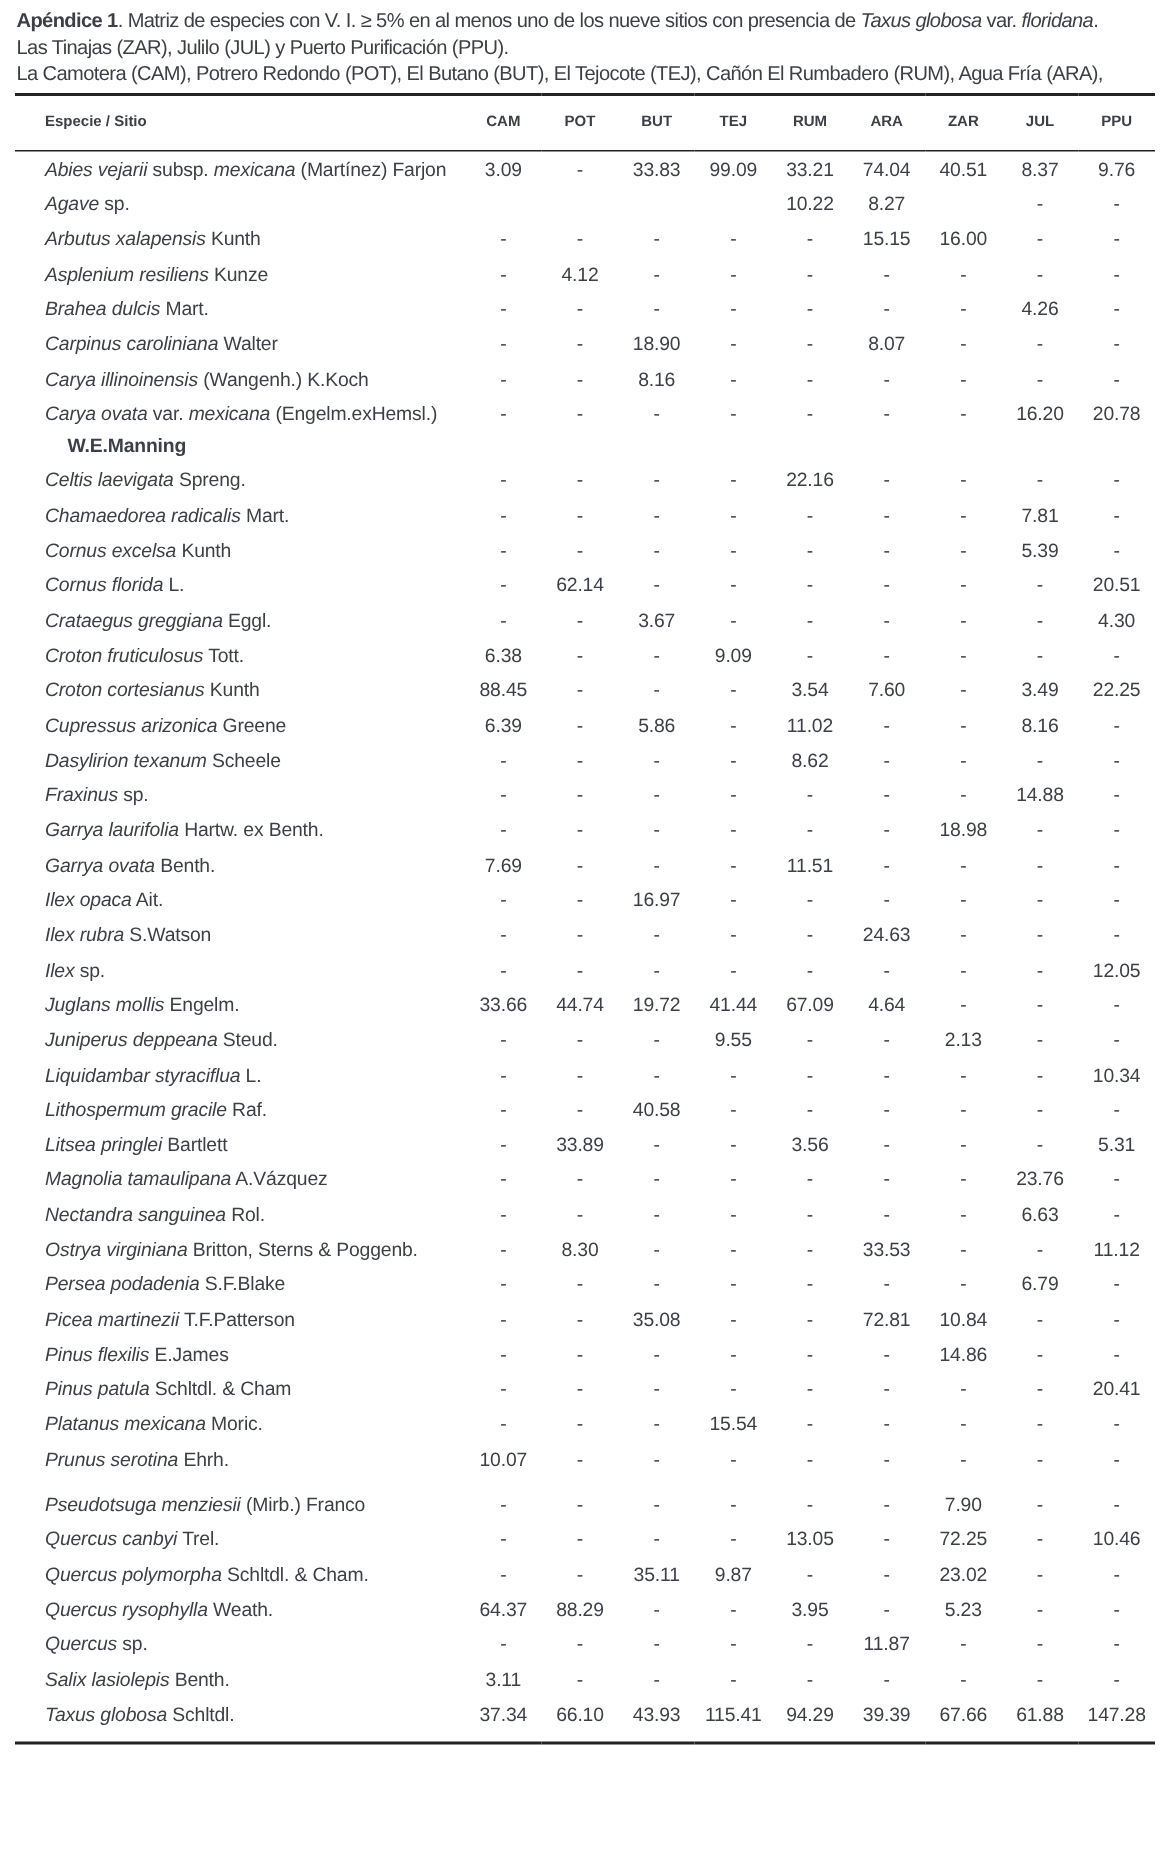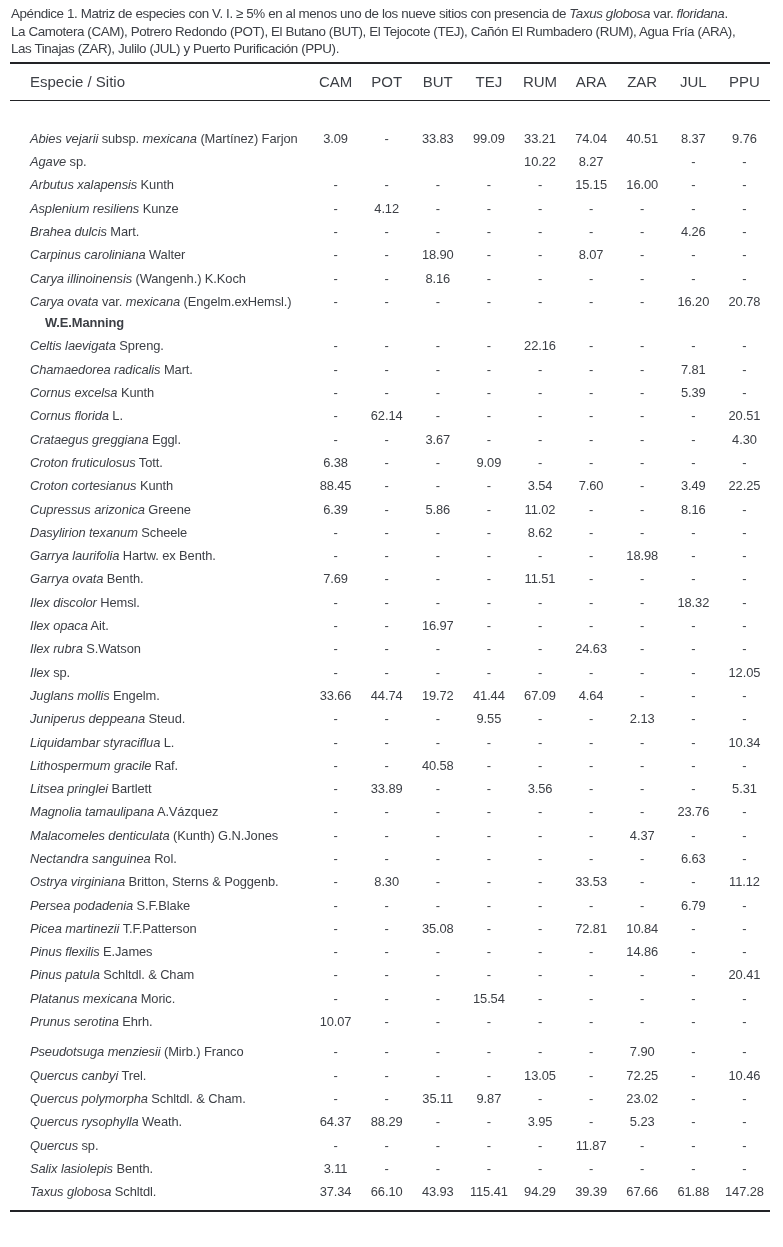--- a/index.html
+++ b/index.html
@@ -15,60 +15,60 @@
   .page { padding: 5px 13px 0 10px; }
 
   
   .caption { margin: 0 0 4px 1px; }
   .cap-line {
     font-size: 13.4px;
     line-height: 17.6px;
     letter-spacing: -0.4px;
     white-space: nowrap;
   }
-  .b { font-weight: normal; }
+  .b { font-weight: bold; }
   .i { font-style: italic; }
 
   
   table.matrix {
     border-collapse: collapse;
     table-layout: fixed;
     width: 760px;
     border-top: 2.4px solid #222326;
     border-bottom: 2.4px solid #222326;
   }
   col.c-species { width: 300px; }
   thead th {
-    font-weight: normal;
-    font-size: 15px;
+    font-weight: bold;
+    font-size: 10px;
     height: 34px;
     vertical-align: middle;
     border-bottom: 1.8px solid #222326;
   }
   th.sp, td.sp { text-align: left; padding-left: 20px; }
   th.num, td.num { text-align: center; }
   tbody td {
     font-size: 12.9px;
     line-height: 21.3px;
     vertical-align: top;
     letter-spacing: -0.1px;
   }
-  tbody tr:first-child td { padding-top: 27px; }
+  tbody tr:first-child td { padding-top: 1px; }
   tbody tr:last-child td { padding-bottom: 8px; }
   tr.gap td { padding-top: 8px; }
   .l2 { padding-left: 15px; font-weight: bold; }
 </style>
 </head>
 <body>
 
 <div class="page">
   <div class="caption" id="caption">
       <div class="cap-line"><span class="b">Apéndice 1</span><span>. Matriz de especies con V. I. ≥ 5% en al menos uno de los nueve sitios con presencia de </span><span class="i">Taxus globosa</span><span> var. </span><span class="i">floridana</span><span>.</span></div>
+      <div class="cap-line"><span>Las Tinajas (ZAR), Julilo (JUL) y Puerto Purificación (PPU).</span></div>
       <div class="cap-line"><span>La Camotera (CAM), Potrero Redondo (POT), El Butano (BUT), El Tejocote (TEJ), Cañón El Rumbadero (RUM), Agua Fría (ARA),</span></div>
-      <div class="cap-line"><span>Las Tinajas (ZAR), Julilo (JUL) y Puerto Purificación (PPU).</span></div>
     </div>
 
   <table class="matrix">
     <colgroup>
       <col class="c-species">
       <col>
         <col>
         <col>
         <col>
         <col>
@@ -290,20 +290,32 @@
           <td class="num">-</td>
           <td class="num">-</td>
           <td class="num">-</td>
           <td class="num">8.62</td>
           <td class="num">-</td>
           <td class="num">-</td>
           <td class="num">-</td>
           <td class="num">-</td>
         </tr>
         <tr>
+          <td class="sp"><span class="i">Fraxinus</span><span> sp.</span></td>
+          <td class="num">-</td>
+          <td class="num">-</td>
+          <td class="num">-</td>
+          <td class="num">-</td>
+          <td class="num">-</td>
+          <td class="num">-</td>
+          <td class="num">-</td>
+          <td class="num">14.88</td>
+          <td class="num">-</td>
+        </tr>
+        <tr>
           <td class="sp"><span class="i">Garrya laurifolia</span><span> Hartw. ex Benth.</span></td>
           <td class="num">-</td>
           <td class="num">-</td>
           <td class="num">-</td>
           <td class="num">-</td>
           <td class="num">-</td>
           <td class="num">-</td>
           <td class="num">18.98</td>
           <td class="num">-</td>
           <td class="num">-</td>
@@ -311,32 +323,20 @@
         <tr>
           <td class="sp"><span class="i">Garrya ovata</span><span> Benth.</span></td>
           <td class="num">7.69</td>
           <td class="num">-</td>
           <td class="num">-</td>
           <td class="num">-</td>
           <td class="num">11.51</td>
           <td class="num">-</td>
           <td class="num">-</td>
           <td class="num">-</td>
-          <td class="num">-</td>
-        </tr>
-        <tr>
-          <td class="sp"><span class="i">Ilex discolor</span><span> Hemsl.</span></td>
-          <td class="num">-</td>
-          <td class="num">-</td>
-          <td class="num">-</td>
-          <td class="num">-</td>
-          <td class="num">-</td>
-          <td class="num">-</td>
-          <td class="num">-</td>
-          <td class="num">18.32</td>
           <td class="num">-</td>
         </tr>
         <tr>
           <td class="sp"><span class="i">Ilex opaca</span><span> Ait.</span></td>
           <td class="num">-</td>
           <td class="num">-</td>
           <td class="num">16.97</td>
           <td class="num">-</td>
           <td class="num">-</td>
           <td class="num">-</td>
@@ -431,32 +431,20 @@
         <tr>
           <td class="sp"><span class="i">Magnolia tamaulipana</span><span> A.Vázquez</span></td>
           <td class="num">-</td>
           <td class="num">-</td>
           <td class="num">-</td>
           <td class="num">-</td>
           <td class="num">-</td>
           <td class="num">-</td>
           <td class="num">-</td>
           <td class="num">23.76</td>
-          <td class="num">-</td>
-        </tr>
-        <tr>
-          <td class="sp"><span class="i">Malacomeles denticulata</span><span> (Kunth) G.N.Jones</span></td>
-          <td class="num">-</td>
-          <td class="num">-</td>
-          <td class="num">-</td>
-          <td class="num">-</td>
-          <td class="num">-</td>
-          <td class="num">-</td>
-          <td class="num">4.37</td>
-          <td class="num">-</td>
           <td class="num">-</td>
         </tr>
         <tr>
           <td class="sp"><span class="i">Nectandra sanguinea</span><span> Rol.</span></td>
           <td class="num">-</td>
           <td class="num">-</td>
           <td class="num">-</td>
           <td class="num">-</td>
           <td class="num">-</td>
           <td class="num">-</td>

